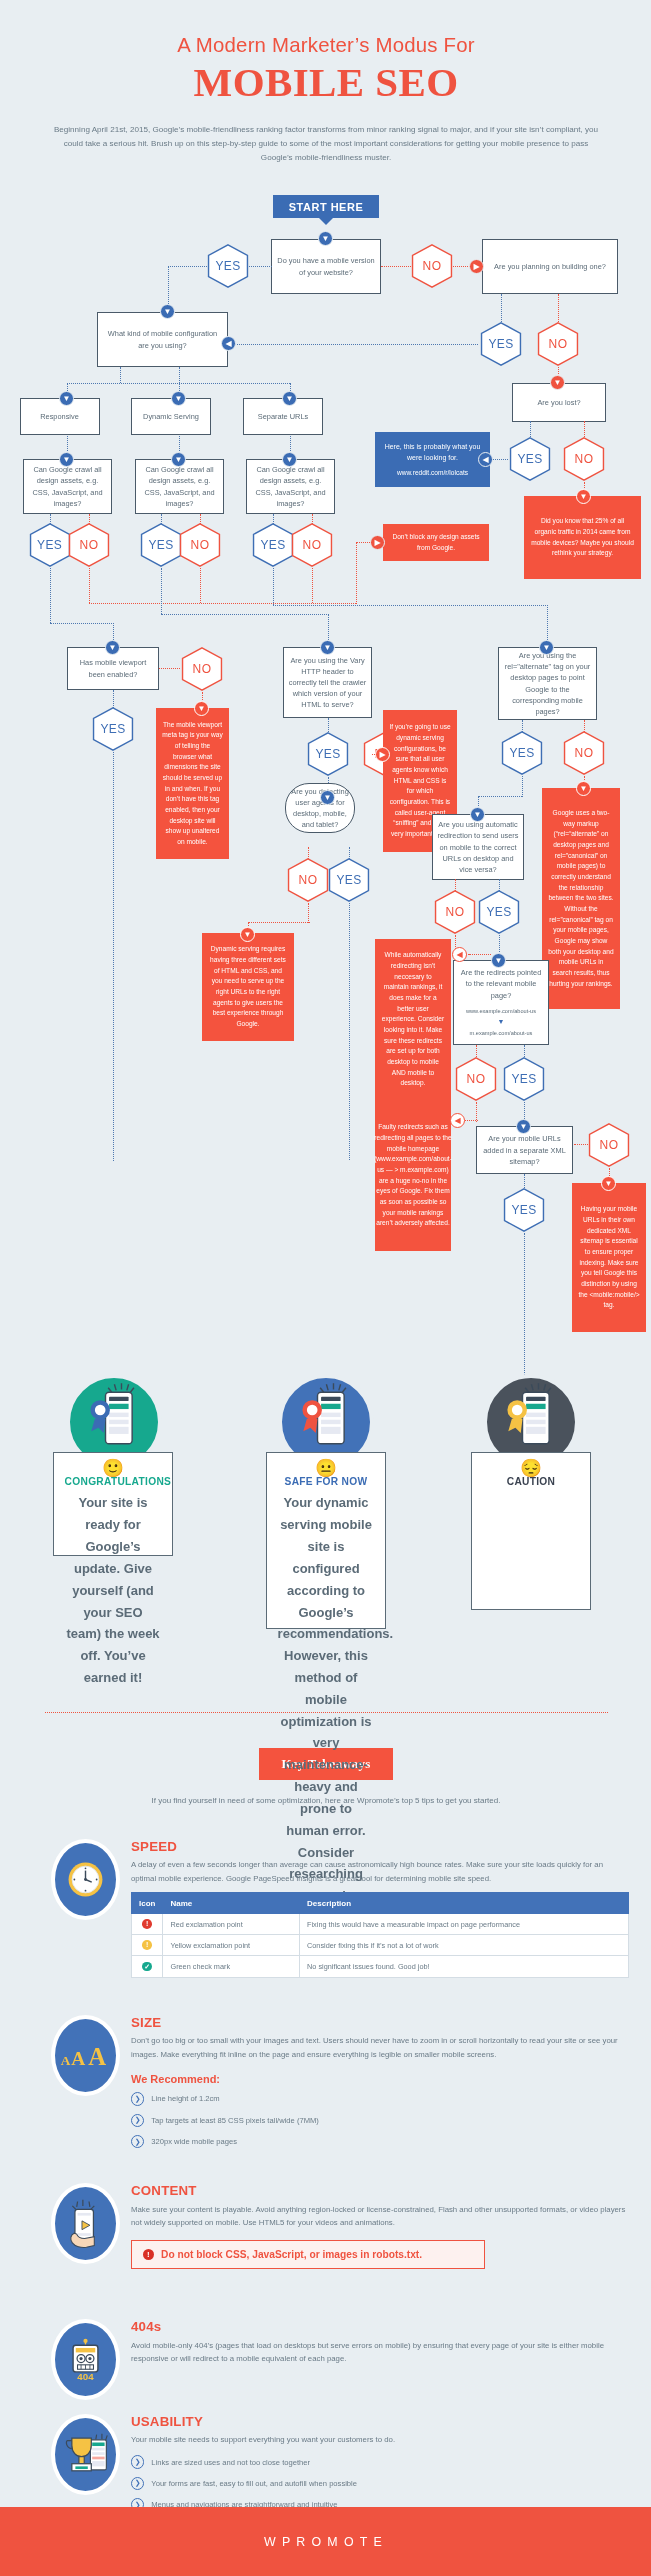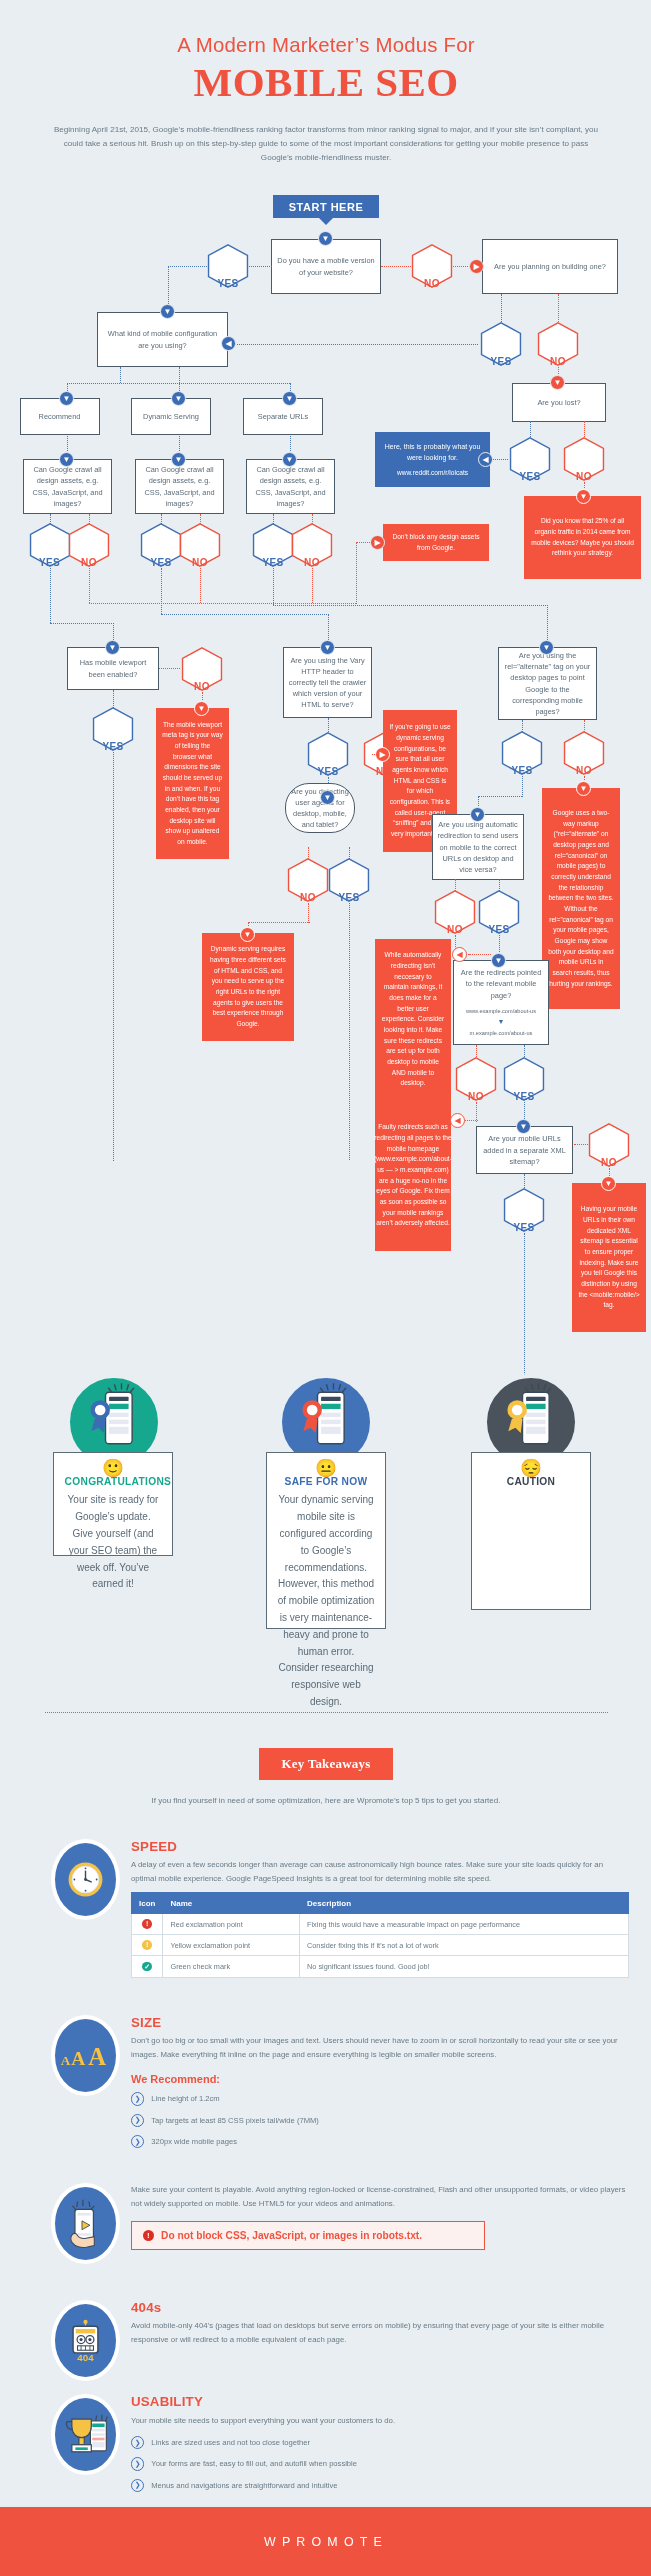--- a/index.html
+++ b/index.html
@@ -33,22 +33,22 @@
   .flow > * { position:absolute; }
 
   .node {
     background:#fff; border:1.2px solid #4a5a69;
     display:flex; align-items:center; justify-content:center; text-align:center;
     font-size:7.4px; line-height:1.5; color:#5b6b77; padding:4.4px 4.4px;
   }
 
   .hexwrap { width:46px; height:46px; }
   .hex {
-    width:46px; height:46px; display:flex; align-items:flex-end; justify-content:center;
-    font-size:10px; letter-spacing:0.4px;font-weight:bold;
+    width:46px; height:46px; display:flex; align-items:center; justify-content:center;
+    font-size:12px; letter-spacing:0.4px;
   }
   .hex svg { position:absolute; left:0; top:0; }
   .hex span { position:relative; z-index:2; }
   .hex.yes { color:#3e6eb4; }
   .hex.no  { color:#ef5340; }
 
   .tipbox {
     background:#f4533e; color:#fff; font-size:6.6px; line-height:1.62;
     text-align:center; padding:7px 6.2px; display:flex; align-items:center;
     justify-content:center;
@@ -89,21 +89,21 @@
 
   
   .outcomes { position:relative; width:652px; height:292px; }
   .outcomes > * { position:absolute; }
   .ocircle { width:96px; height:96px; border-radius:50%; border:4.4px solid #e8eef2; }
   .ocard {
     background:#fff; border:1.2px solid #5b6b77; text-align:center;
     padding:23px 10.6px 10.6px;
   }
   .ocard h4 { font-size:10.2px; letter-spacing:0.3px; margin-bottom:5.3px; font-weight:700; }
-  .ocard p { font-size:10px; line-height:1.68; color:#5b6b77; }
+  .ocard p { font-size:13px; line-height:1.68; color:#5b6b77;font-weight:bold; }
   .emoji { font-size:17.7px; position:absolute; left:0; right:0; }
 
   
   .divider { border-top:1.8px dotted #ef5340; width:563px; margin:0 auto; }
   .kt-btn {
     background:#f4533e; color:#fff; font-family:"Liberation Serif", serif;
     font-weight:700; font-size:13px; padding:8px 23px; display:inline-block;
     letter-spacing:0.2px;
   }
   .kt-sub { font-size:8px; color:#6a7b87; margin-top:16px; text-align:center; }
@@ -265,21 +265,21 @@
     <div class="vdot" style="left:120px; top:197px; height:16px;"></div>
     <div class="hdot" style="left:67px; top:213px; width:223px;"></div>
     <div class="vdot" style="left:67px; top:213px; height:16px;"></div>
     <div class="vdot" style="left:179px; top:197px; height:32px;"></div>
     <div class="vdot" style="left:290px; top:213px; height:16px;"></div>
 
     <div class="abadge blue" style="left:59px; top:221px;">▼</div>
     <div class="abadge blue" style="left:171px; top:221px;">▼</div>
     <div class="abadge blue" style="left:282px; top:221px;">▼</div>
 
-    <div class="node" style="left:19.5px; top:228px; width:80px; height:37px;">Recommend</div>
+    <div class="node" style="left:19.5px; top:228px; width:80px; height:37px;">Responsive</div>
     <div class="node" style="left:131px; top:228px; width:80px; height:37px;">Dynamic Serving</div>
     <div class="node" style="left:243px; top:228px; width:80px; height:37px;">Separate URLs</div>
 
     <div class="vdot" style="left:67px; top:266px; height:23px;"></div>
     <div class="vdot" style="left:179px; top:266px; height:23px;"></div>
     <div class="vdot" style="left:290px; top:266px; height:23px;"></div>
     <div class="abadge blue" style="left:59px; top:282px;">▼</div>
     <div class="abadge blue" style="left:171px; top:282px;">▼</div>
     <div class="abadge blue" style="left:282px; top:282px;">▼</div>
 
@@ -709,20 +709,21 @@
     <div class="tipcircle">
       <svg width="41" height="51" viewBox="0 0 46 58">
         <path d="M14 4 L13 10 M20 2 L20 9 M27 4 L28 10 M8 9 L12 13 M33 9 L29 13" stroke="#3b4a5a" stroke-width="1.4" fill="none"></path>
         <rect x="11" y="13" width="21" height="34" rx="3" fill="#fff" stroke="#3b4a5a" stroke-width="1.4"></rect>
         <rect x="14" y="17" width="15" height="3" fill="#e6e9f2"></rect>
         <polygon points="19,26 28,31 19,36" fill="#f5c244" stroke="#3b4a5a" stroke-width="1"></polygon>
         <rect x="14" y="40" width="15" height="3" fill="#e6e9f2"></rect>
         <path d="M10 40 C6 42 5 47 8 51 C11 55 18 57 24 56 L33 54 L33 44 L22 46 C18 46 14 44 13 41 Z" fill="#f7d7b8" stroke="#3b4a5a" stroke-width="1.2"></path>
       </svg>
     </div>
+    <h3>CONTENT</h3>
     <p>Make sure your content is playable. Avoid anything region-locked or license-constrained, Flash and other unsupported formats, or video players not widely supported on mobile. Use HTML5 for your videos and animations.</p>
     <div class="warnbox" style="width:354px;">
       <span class="warn-ic">!</span>
       <span>Do not block CSS, JavaScript, or images in robots.txt.</span>
     </div>
   </div>
 
   <div class="tiprow" style="margin-top:50px;">
     <div class="tipcircle" style="flex-direction:column; gap:1.8px;">
       <svg width="39" height="43" viewBox="0 0 44 48">

